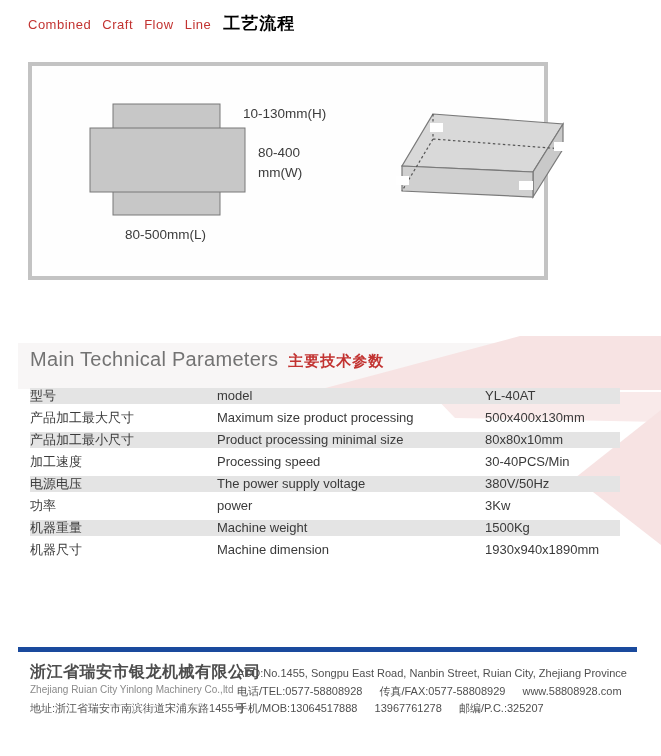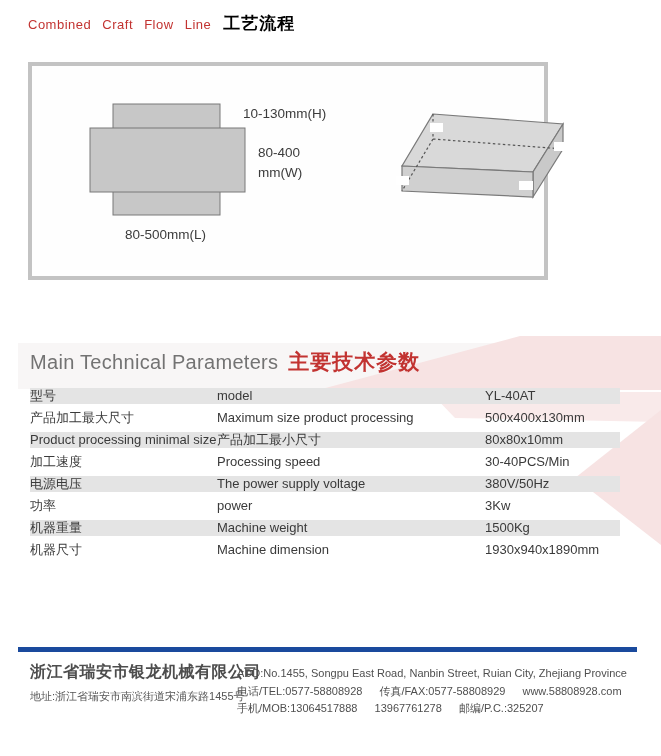--- a/index.html
+++ b/index.html
@@ -29,21 +29,21 @@
   .diagram-box svg.iso  { position:absolute; left:358px; top:29px; }
   .dim-label { position:absolute; font-size:13.5px; color:#3c3c3c; white-space:nowrap; }
   .lbl-h  { left:211px; top:40px; }
   .lbl-w1 { left:226px; top:79px; }
   .lbl-w2 { left:226px; top:99px; }
   .lbl-l  { left:93px;  top:161px; }
 
   
   .section-heading { position:absolute; left:30px; top:348px; display:flex; align-items:baseline; gap:10px; white-space:nowrap; }
   .section-heading .en { font-size:20px; color:#737373; letter-spacing:0.3px; }
-  .section-heading .zh { font-size:21px; color:#c23331; font-weight:bold; letter-spacing:1px; }
+  .section-heading .zh { font-size:15px; color:#c23331; font-weight:bold; letter-spacing:1px; }
 
   
   .params { position:absolute; left:30px; top:388px; width:590px; }
   .prow {
     display:grid; grid-template-columns:187px 268px 1fr;
     align-items:center; height:16px; margin-bottom:6px;
     font-size:13px; line-height:16px; color:#3a3a3a; white-space:nowrap;
   }
   .prow.odd { background:#e4e4e4; }
 
@@ -104,22 +104,22 @@
       <span>型号</span>
       <span>model</span>
       <span>YL-40AT</span>
     </div>
     <div class="prow">
       <span>产品加工最大尺寸</span>
       <span>Maximum size product processing</span>
       <span>500x400x130mm</span>
     </div>
     <div class="prow odd">
+      <span>产品加工最小尺寸</span>
       <span>Product processing minimal size</span>
-      <span>产品加工最小尺寸</span>
       <span>80x80x10mm</span>
     </div>
     <div class="prow">
       <span>加工速度</span>
       <span>Processing speed</span>
       <span>30-40PCS/Min</span>
     </div>
     <div class="prow odd">
       <span>电源电压</span>
       <span>The power supply voltage</span>
@@ -139,20 +139,21 @@
       <span>机器尺寸</span>
       <span>Machine dimension</span>
       <span>1930x940x1890mm</span>
     </div>
   </div>
 
 <div class="footer-bar"></div>
 
 <div class="footer-left">
   <div class="company-zh">浙江省瑞安市银龙机械有限公司</div>
+  <div class="company-en">Zhejiang Ruian City Yinlong Machinery Co.,ltd</div>
   <div class="address-zh">地址:浙江省瑞安市南滨街道宋浦东路1455号</div>
 </div>
 
 <div class="footer-right">
   <div>
     <span>ADD:No.1455, Songpu East Road, Nanbin Street, Ruian City, Zhejiang Province</span>
   </div>
   <div>
     <span>电话/TEL:0577-58808928</span><span class="gap"></span>
     <span>传真/FAX:0577-58808929</span><span class="gap"></span>

